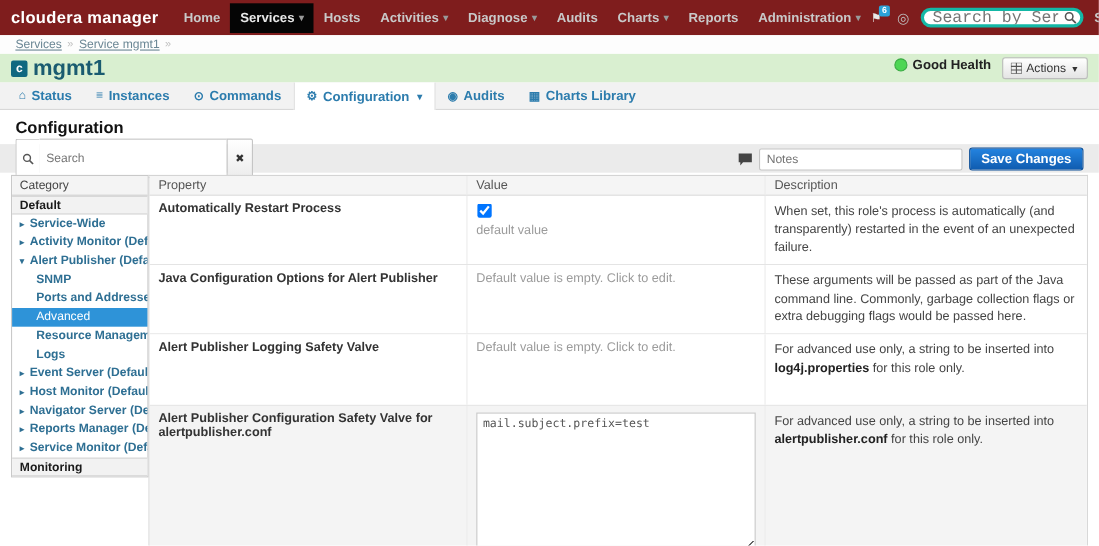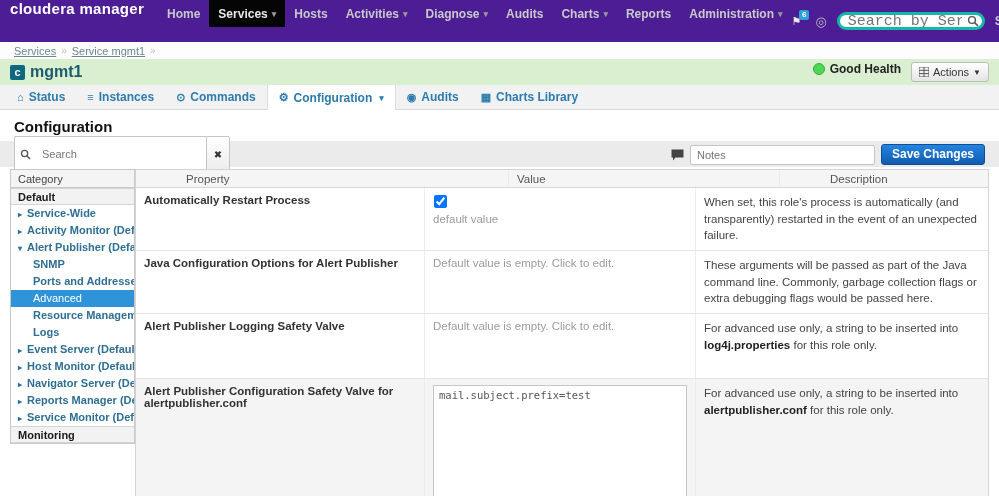--- a/index.html
+++ b/index.html
@@ -1,20 +1,20 @@
 <!DOCTYPE html>
 <html><head>
 <meta charset="utf-8">
 <style>
   * { margin:0; padding:0; box-sizing:border-box; }
   html,body { width:999px; height:496px; overflow:hidden; background:#fff;
     font-family:"Liberation Sans", sans-serif; font-size:12px; color:#333; }
 
   
-  .topnav { height:42px; background:#4c1d95; display:flex; padding:0 10px; }
+  .topnav { height:32px; background:#7f1d1d; display:flex; align-items:center; padding:0 10px; }
   .brand { color:#fff; font-weight:bold; font-size:15px; letter-spacing:.3px; margin-right:14px; white-space:nowrap; cursor:pointer; }
   .nav-items { display:flex; height:27px; align-items:stretch; }
   .nav-item { display:flex; align-items:center; padding:0 9px; color:#c9c9c9; font-weight:bold; font-size:12px; text-decoration:none; cursor:pointer; white-space:nowrap; }
   .nav-item.active { background:#050505; color:#e8e8e8; }
   .has-caret::after { content:"▾"; font-size:9px; margin-left:4px; color:#9a9a9a; }
   .topnav-right { margin-left:auto; display:flex; align-items:center; gap:10px; }
   .flag-wrap { position:relative; color:#e8e8e8; font-size:11px; cursor:pointer; padding-right:4px; }
   .flag-badge { position:absolute; top:-5px; right:-4px; background:#2ba2d8; color:#fff; font-size:8px; font-weight:bold; padding:1px 3px; border-radius:2px; line-height:1; }
   .gear-glyph { color:#bdbdbd; font-size:13px; cursor:pointer; }
   .topsearch { position:relative; }
@@ -24,21 +24,21 @@
 
   
   .breadcrumb { height:17px; display:flex; align-items:center; padding:0 14px; background:#fdfdfd; font-size:11px; }
   .crumb { color:#6a8694; text-decoration:underline; cursor:pointer; }
   .crumb-sep { color:#c0c0c0; margin:0 5px; font-size:10px; }
   .crumb-sep::after { content:"»"; }
 
   
   .svc-bar { height:26px; background:#d9efd0; display:flex; align-items:center; padding:0 10px; }
   .svc-logo { width:15px; height:15px; background:#0f6880; color:#fff; font-weight:bold; font-size:11px; display:flex; align-items:center; justify-content:center; border-radius:2px; margin-right:5px; }
-  .svc-title { font-size:16px; font-weight:bold; color:#1a5b70; }
+  .svc-title { font-size:20px; font-weight:bold; color:#1a5b70; }
   .svc-right { margin-left:auto; display:flex; align-items:flex-start; gap:10px; }
   .health { display:flex; align-items:center; gap:5px; font-weight:bold; font-size:12px; color:#222; }
   .health-dot { width:12px; height:12px; border-radius:50%; background:#4ed654; border:1px solid #3cab45; }
   .actions-btn { display:flex; align-items:center; gap:4px; background:linear-gradient(#ffffff,#e4e4e4); border:1px solid #bdbdbd; border-radius:3px; height:20px; padding:0 7px; font-size:11px; color:#333; cursor:pointer; font-family:"Liberation Sans",sans-serif; }
   .actions-btn .caret { font-size:8px; }
 
   
   .tabbar { height:25px; background:#f2f2f2; border-bottom:1px solid #d8d8d8; display:flex; align-items:stretch; padding:0 6px; }
   .tab { display:flex; align-items:center; gap:5px; padding:0 11px; color:#2c7cad; font-weight:bold; font-size:12px; text-decoration:none; cursor:pointer; white-space:nowrap; }
   .tab .ticon { font-size:11px; }
@@ -66,21 +66,21 @@
   .side-row { height:17px; line-height:17px; padding:0 7px; cursor:pointer; white-space:nowrap; overflow:hidden; }
   .side-row.section { background:#f2f2f2; font-weight:bold; color:#1a1a1a; border-top:1px solid #d5d5d5; border-bottom:1px solid #d5d5d5; cursor:default; }
   .side-row.link { color:#2e6f93; font-weight:bold; }
   .side-row .arrow { display:inline-block; width:9px; font-size:8px; color:#2e6f93; }
   .side-row.child { padding-left:22px; }
   .side-row.selected { background:#2e93d8; color:#fff; }
 
   
   .cfg-table { flex:1; margin-left:0; border-left:1px solid #d4d4d4; border-right:1px solid #d4d4d4; border-top:1px solid #d4d4d4; font-size:11.5px; }
   .cfg-head { display:flex; background:#f5f5f5; border-bottom:1px solid #d8d8d8; color:#555; }
-  .cfg-head > div { padding:2px 8px; height:17px; line-height:15px;margin-left:42px; }
+  .cfg-head > div { padding:2px 8px; height:17px; line-height:15px; }
   .cfg-row { display:flex; border-bottom:1px solid #e4e4e4; background:#fff; }
   .cfg-row.highlight { background:#f4f4f4; }
   .col-prop { width:288px; flex-shrink:0; }
   .col-val { width:272px; flex-shrink:0; border-left:1px solid #ececec; border-right:1px solid #ececec; }
   .col-desc { flex:1; }
   .cfg-row > div { padding:6px 8px; }
   .prop-name { font-weight:bold; color:#333; }
   .muted { color:#9b9b9b; }
   .val-note { color:#9b9b9b; margin-top:3px; }
   .desc-text { color:#444; line-height:1.45; }

